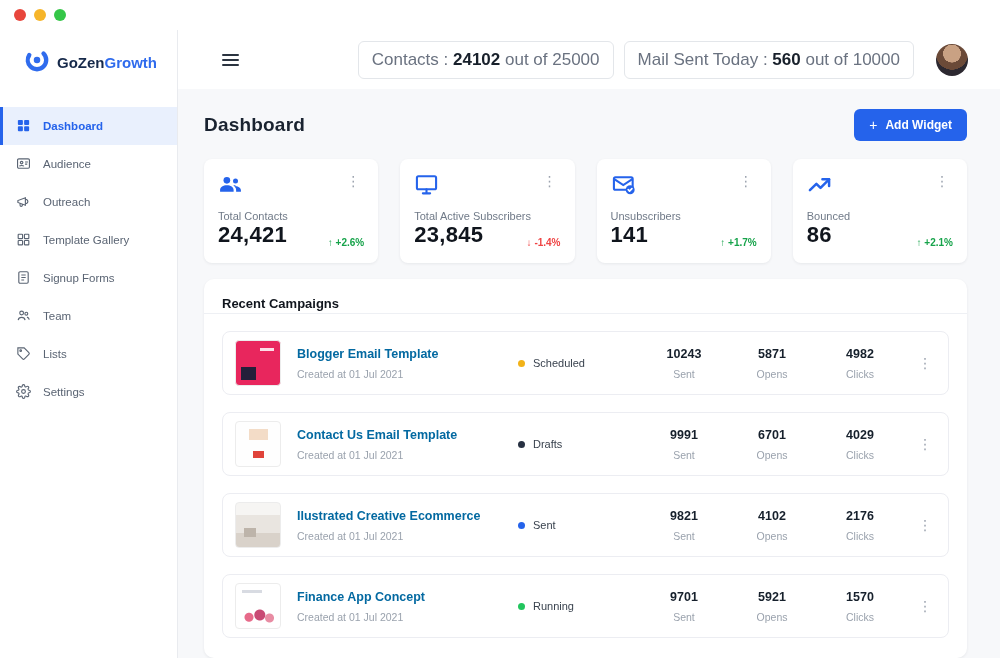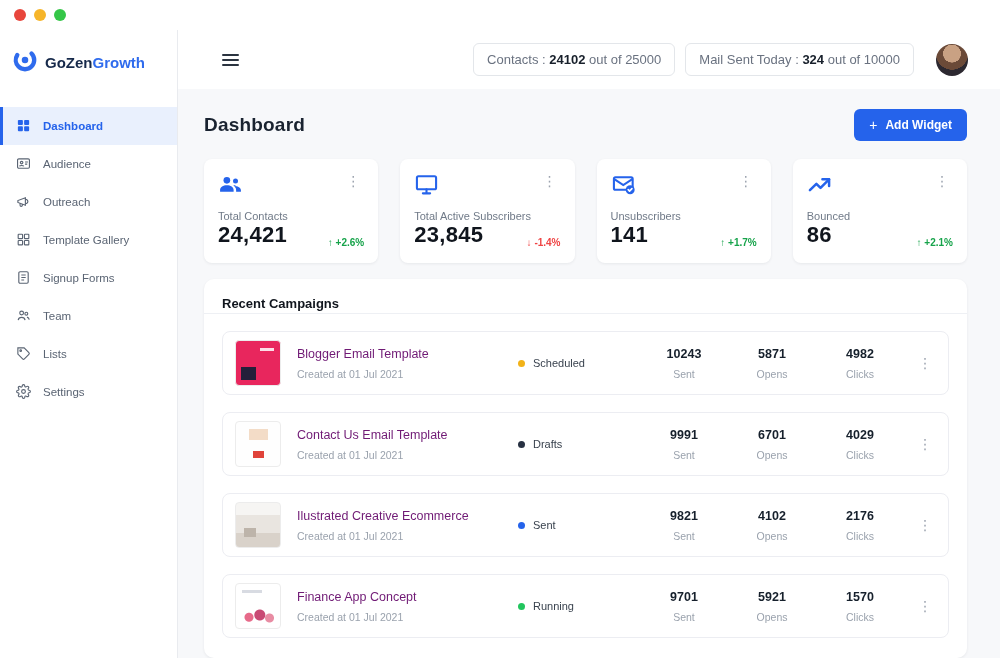--- a/index.html
+++ b/index.html
@@ -8,35 +8,35 @@
 
   
   .titlebar { height:30px; display:flex; align-items:center; padding-left:14px; gap:8px; background:#fff; }
   .tl-dot { width:12px; height:12px; border-radius:50%; border:none; cursor:pointer; }
   .tl-red { background:#e8463c; } .tl-yellow { background:#f6b52a; } .tl-green { background:#35c648; }
 
   .app { display:flex; height:628px; }
 
   
   .sidebar { width:178px; flex-shrink:0; background:#fff; border-right:1px solid #e9ebef; }
-  .logo-row { display:flex; align-items:center; gap:7px; padding:17px 12px 30px 12px; }
+  .logo-row { display:flex; align-items:center; gap:7px; padding:17px 12px 30px 24px; }
   .logo-text { font-size:15px; font-weight:bold; color:#16294a; white-space:nowrap; }
   .logo-text .secondary { color:#2f6bed; }
   .nav-item { display:flex; align-items:center; gap:12px; height:38px; padding-left:13px;
               font-size:11.5px; color:#5a6473; cursor:pointer; border-left:3px solid transparent; }
   .nav-item svg { width:15px; height:15px; flex-shrink:0; }
   .nav-item.active { background:#e9f0fd; color:#2563eb; border-left-color:#2563eb; font-weight:bold; }
 
   
   .main { flex:1; display:flex; flex-direction:column; background:#f7f8fa; min-width:0; }
   .topbar { height:72px; background:#fff; display:flex; align-items:center; padding:0 32px 0 40px; }
   .hamburger { background:none; border:none; cursor:pointer; padding:4px; }
   .hamburger span { display:block; width:17px; height:2px; background:#2b3440; margin:3px 0; border-radius:1px; }
   .topbar-right { margin-left:auto; display:flex; align-items:center; gap:10px; }
-  .pill { border:1px solid #e3e6ea; border-radius:6px; padding:8px 13px; font-size:13px; color:#6a7280; white-space:nowrap; background:#fff; }
+  .pill { border:1px solid #e3e6ea; border-radius:6px; padding:8px 13px; font-size:17px; color:#6a7280; white-space:nowrap; background:#fff; }
   .pill b { color:#18202b; }
   .avatar { width:32px; height:32px; border-radius:50%; margin-left:12px; cursor:pointer; border:none;
             background:radial-gradient(circle at 50% 30%, #c9a183 0 32%, #6b4a38 33% 58%, #2c2830 59%); }
 
   .content { flex:1; padding:20px 33px 0 26px; }
 
   .page-head { display:flex; align-items:center; justify-content:space-between; }
   .page-title { font-size:19px; font-weight:bold; color:#1a2330; letter-spacing:.2px; }
   .add-widget { background:#2563eb; color:#fff; border:none; border-radius:6px; padding:9px 15px;
                 font-size:12px; display:flex; align-items:center; gap:8px; cursor:pointer; font-weight:bold; }
@@ -70,21 +70,21 @@
   .thumb-1::after { content:""; position:absolute; left:17px; bottom:8px; width:11px; height:7px; background:#e0433a; }
   .thumb-2 { background:linear-gradient(180deg,#f6f5f3 0 28%,#e9e5e0 28% 68%,#d9d2ca 68%); }
   .thumb-2::after { content:""; position:absolute; left:8px; bottom:10px; width:12px; height:9px; background:#bdb4aa; }
   .thumb-3 { background:#fff; }
   .thumb-3::before { content:""; position:absolute; left:6px; top:6px; width:20px; height:3px; background:#d8dbe2; }
   .thumb-3::after { content:""; position:absolute; left:4px; right:4px; bottom:4px; height:15px;
       background:radial-gradient(circle at 25% 55%, #e76a8a 0 4px, transparent 5px),
                  radial-gradient(circle at 55% 40%, #c84a74 0 5px, transparent 6px),
                  radial-gradient(circle at 82% 60%, #e88ca3 0 4px, transparent 5px); }
   .camp-info { flex:1; min-width:0; }
-  .camp-name { font-size:12.5px; font-weight:normal; color:#701a75; }
+  .camp-name { font-size:12.5px; font-weight:bold; color:#0369a1; }
   .camp-created { font-size:10.5px; color:#9aa2ad; margin-top:7px; }
   .camp-status { width:122px; display:flex; align-items:center; gap:8px; font-size:11px; color:#39424e; flex-shrink:0; }
   .dot { width:7px; height:7px; border-radius:50%; flex-shrink:0; }
   .metric { width:88px; text-align:center; flex-shrink:0; }
   .metric-value { font-size:12.5px; font-weight:bold; color:#16202c; }
   .metric-label { font-size:10.5px; color:#9aa2ad; margin-top:7px; }
   .camp-row .kebab { margin-left:10px; }
 </style>
 </head>
 <body>
@@ -182,21 +182,21 @@
       <button class="hamburger">
           <span></span>
           <span></span>
           <span></span>
         </button>
       <div class="topbar-right">
         <div class="pill">
           <span>Contacts : </span><b>24102</b><span> out of 25000</span>
         </div>
         <div class="pill">
-          <span>Mail Sent Today : </span><b>324</b><span> out of 10000</span>
+          <span>Mail Sent Today : </span><b>560</b><span> out of 10000</span>
         </div>
         <button class="avatar"></button>
       </div>
     </header>
 
     <div class="content">
       <div class="page-head">
         <h1 class="page-title">Dashboard</h1>
         <button class="add-widget">
           <span class="plus">+</span>

